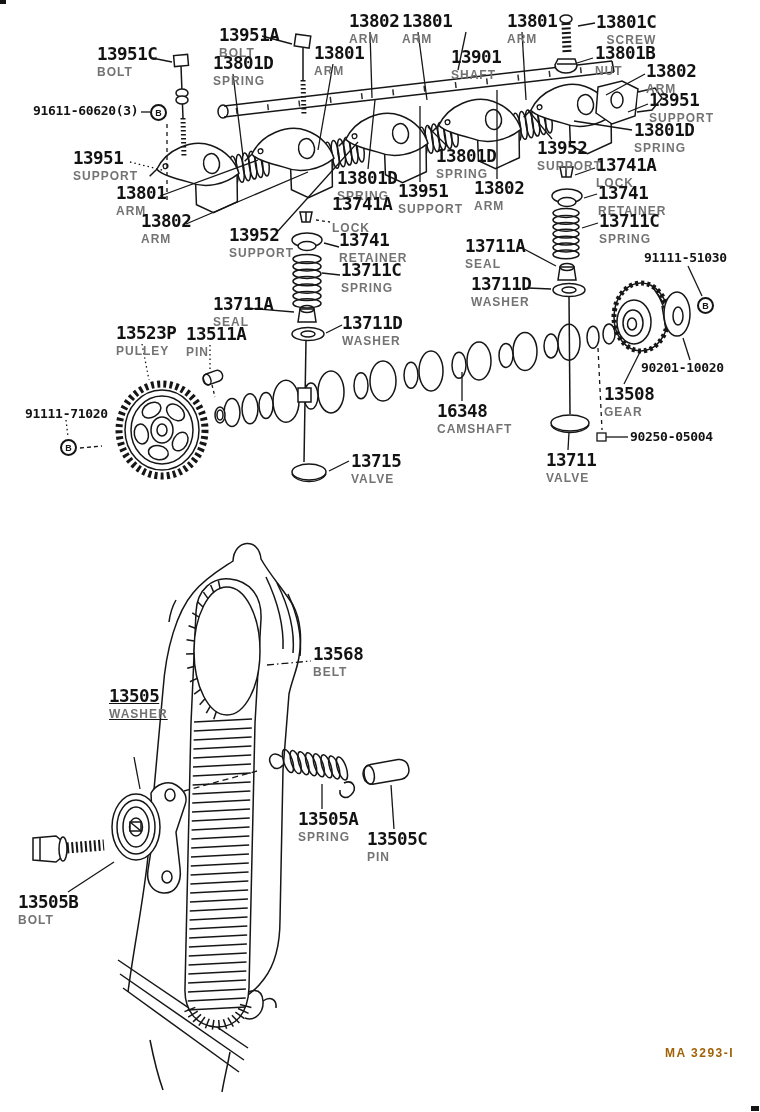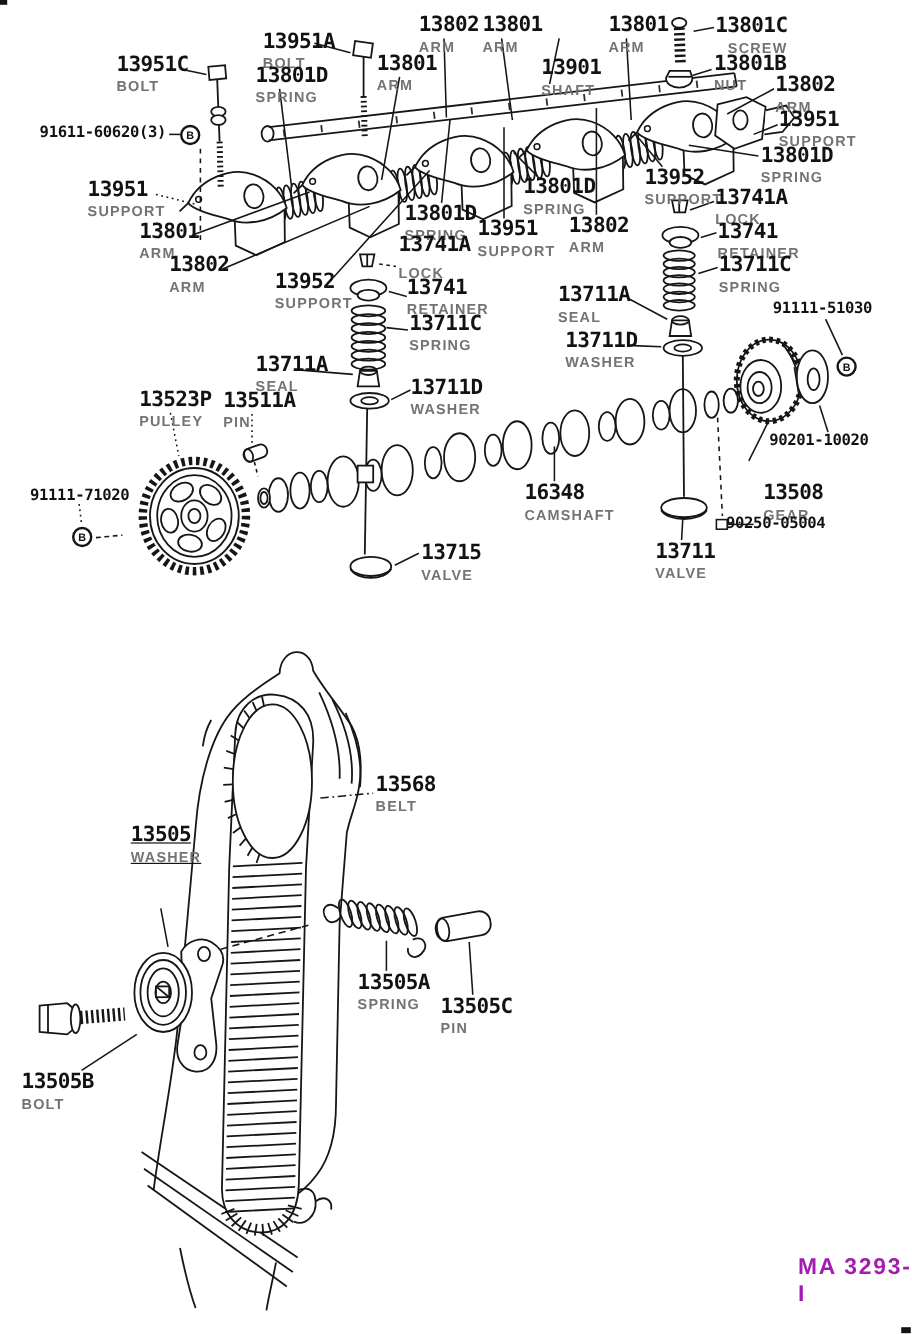--- a/index.html
+++ b/index.html
@@ -17,22 +17,22 @@
   .pname{
     font-family:"Liberation Sans",sans-serif;font-weight:700;
     font-size:12px;letter-spacing:1px;margin-top:2px;white-space:nowrap;color:#737373;
   }
   .bsym{
     position:absolute;width:13px;height:13px;border:2px solid #141414;border-radius:50%;
     font-size:9px;font-weight:700;display:flex;align-items:center;justify-content:center;
     z-index:5;background:#fff;
   }
   .footer-code{
-    position:absolute;font-weight:700;font-size:19px;letter-spacing:1.5px;
-    font-family:"Liberation Sans",sans-serif;color:#a21caf;z-index:5;
+    position:absolute;font-weight:700;font-size:12px;letter-spacing:1.5px;
+    font-family:"Liberation Sans",sans-serif;color:#a16207;z-index:5;
   }
   .corner{position:absolute;background:#141414;z-index:6;}
 </style>
 </head>
 <body>
 
 <div class="page">
 
   <div class="corner" style="left:0;top:0;width:6px;height:4px;"></div>
   <div class="corner" style="left:751px;top:1106px;width:8px;height:5px;"></div>
@@ -590,25 +590,25 @@
       <div class="plabel code" style="left: 644px; top: 251px;">
         <div class="pnum">91111-51030</div>
       </div>
       <div class="plabel" style="left: 471px; top: 276px;">
         <div class="pnum">13711D</div>
         <div class="pname">WASHER</div>
       </div>
       <div class="plabel code" style="left: 641px; top: 361px;">
         <div class="pnum">90201-10020</div>
       </div>
-      <div class="plabel" style="left: 636px; top: 386px; margin-top: 17px;">
+      <div class="plabel" style="left: 604px; top: 386px;">
         <div class="pnum">13508</div>
         <div class="pname">GEAR</div>
       </div>
-      <div class="plabel code" style="left: 605px; top: 430px;">
+      <div class="plabel code" style="left: 630px; top: 430px;">
         <div class="pnum">90250-05004</div>
       </div>
       <div class="plabel" style="left: 437px; top: 403px;">
         <div class="pnum">16348</div>
         <div class="pname">CAMSHAFT</div>
       </div>
       <div class="plabel" style="left: 351px; top: 453px;">
         <div class="pnum">13715</div>
         <div class="pname">VALVE</div>
       </div>

